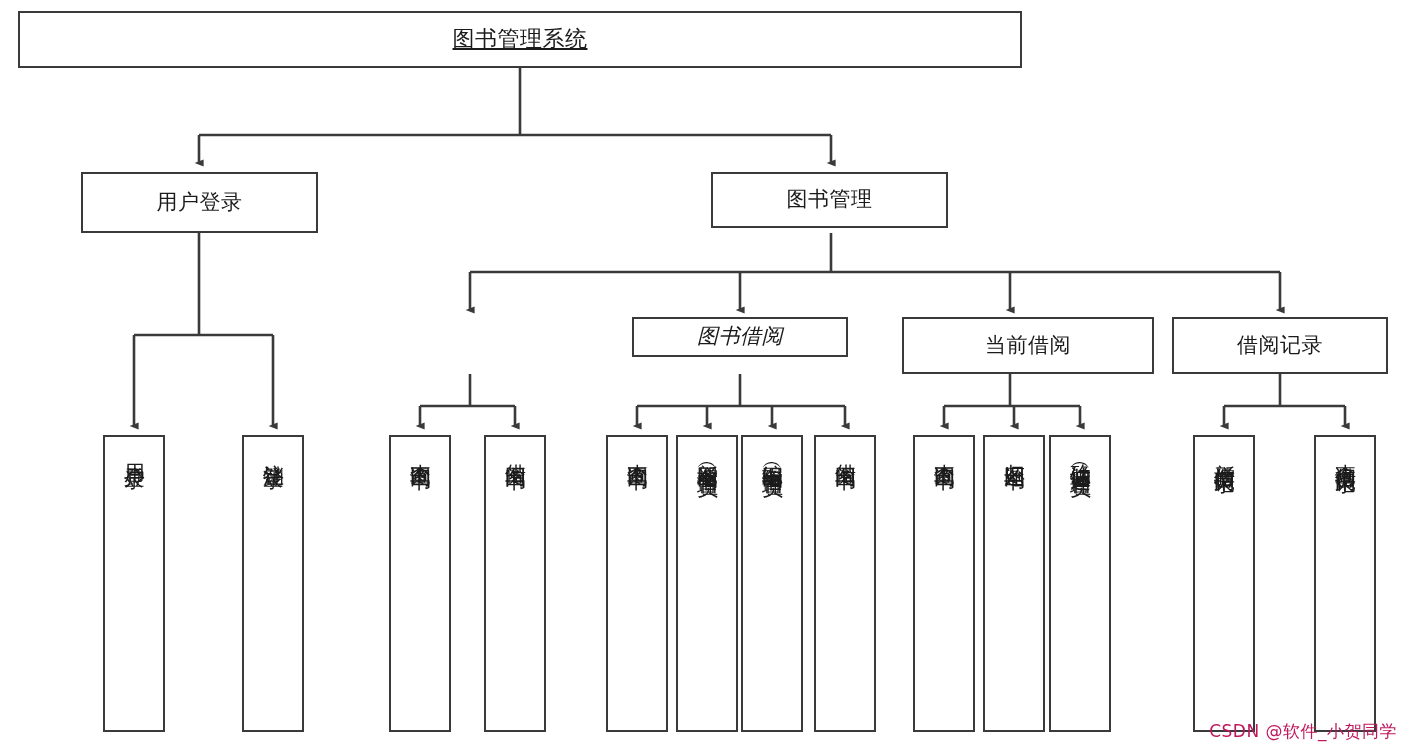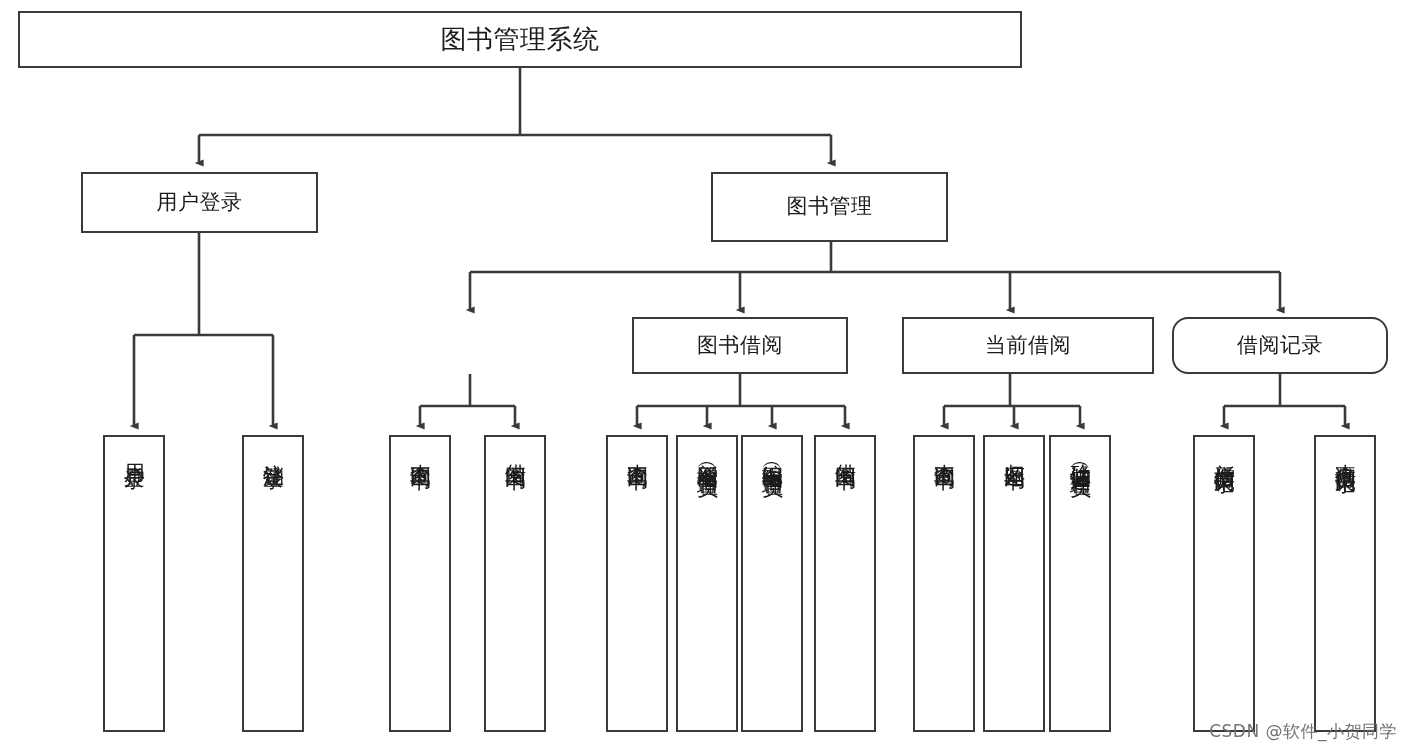--- a/index.html
+++ b/index.html
@@ -38,40 +38,41 @@
   .node .label {
     display: block;
     text-align: center;
     line-height: 1.12;
     letter-spacing: 0.5px;
   }
   .node.horiz .label {
     font-size: 21px;
   }
   .node.root .label {
-    font-size: 26px;
+    font-size: 22px;
+    text-decoration: underline;
   }
   .node.vert {
     align-items: flex-start;
     padding-top: 10px;
   }
   .node.vert .label {
     writing-mode: vertical-rl;
     text-orientation: upright;
     font-size: 21px;
     line-height: 1.18;
     letter-spacing: 2px;
     margin: 0 auto;
   }
   #watermark {
     position: absolute;
     right: 8px;
     bottom: 4px;
     font-size: 17px;
-    color: #737373;
+    color: #be185d;
     letter-spacing: 0.5px;
     z-index: 5;
     white-space: nowrap;
   }
 </style>
 </head>
 <body>
 
 <div id="canvas">
 
@@ -138,34 +139,34 @@
   </svg>
 
   <div class="node root horiz" style="left:18px; top:11px; width:1004px; height:57px;">
     <span class="label">图书管理系统</span>
   </div>
 
   <div class="node horiz" style="left:81px; top:172px; width:237px; height:61px;">
     <span class="label">用户登录</span>
   </div>
 
-  <div class="node horiz" style="left:711px; top:172px; width:237px; height:70px;">
+  <div class="node horiz" style="left:711px; top:172px; width:237px; height:56px;">
     <span class="label">图书管理</span>
   </div>
 
 
-  <div class="node horiz" style="left:632px; top:317px; width:216px; height:57px;">
+  <div class="node horiz" style="left:632px; top:317px; width:216px; height:40px;font-style:italic;">
     <span class="label">图书借阅</span>
   </div>
 
   <div class="node horiz" style="left:902px; top:317px; width:252px; height:57px;">
     <span class="label">当前借阅</span>
   </div>
 
-  <div class="node horiz" style="left:1172px; top:317px; width:216px; height:57px;border-radius:16px;">
+  <div class="node horiz" style="left:1172px; top:317px; width:216px; height:57px;">
     <span class="label">借阅记录</span>
   </div>
 
   <div class="node vert" style="left:103px; top:435px; width:62px; height:297px;">
     <span class="label">用户登录</span>
   </div>
 
   <div class="node vert" style="left:242px; top:435px; width:62px; height:297px;">
     <span class="label">注销登录</span>
   </div>

